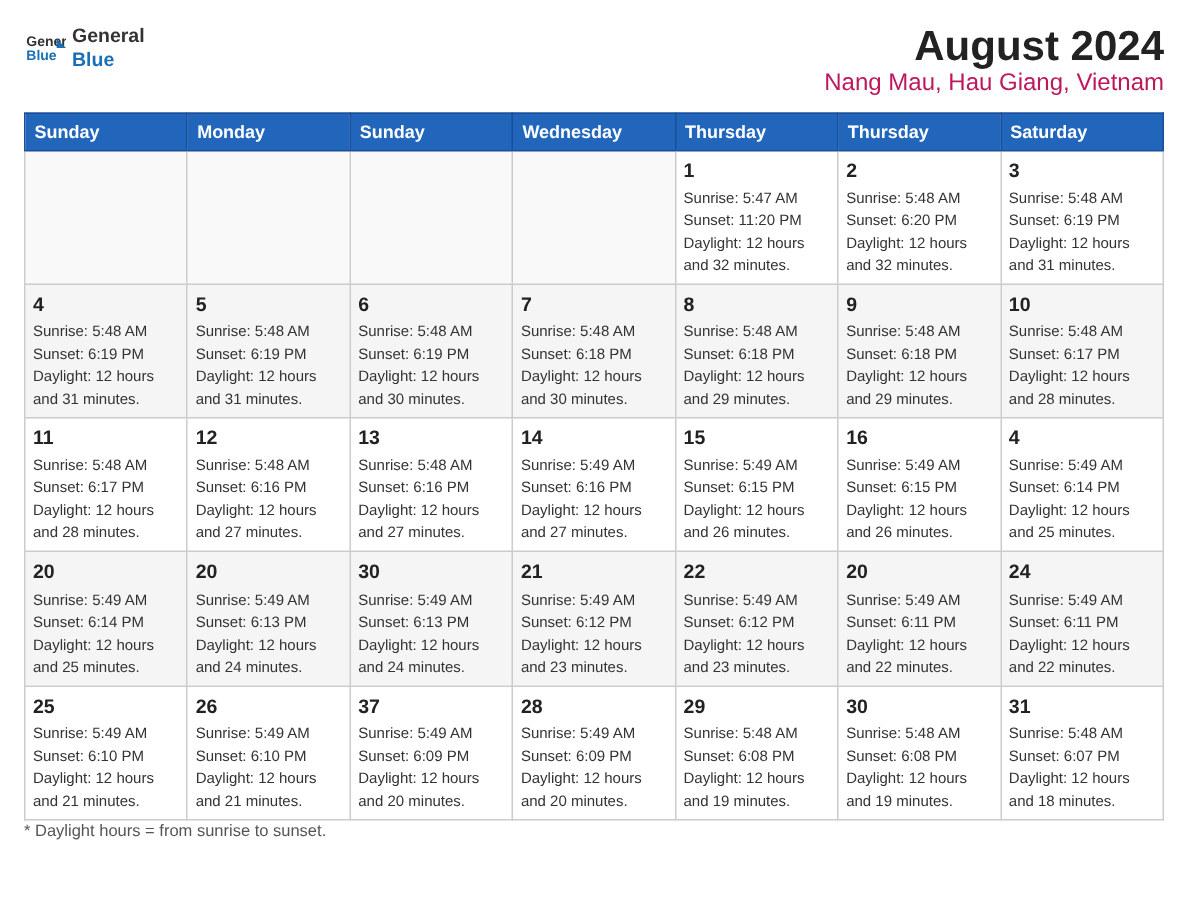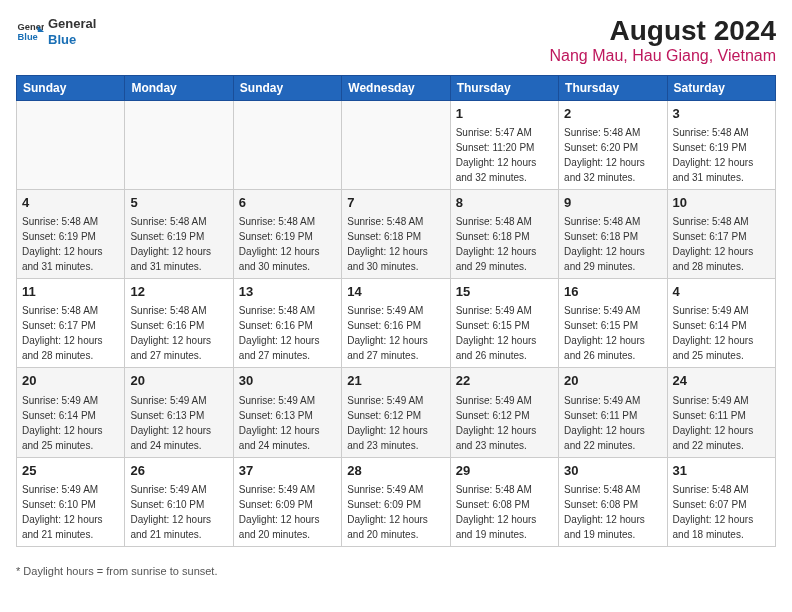--- a/index.html
+++ b/index.html
@@ -85,21 +85,21 @@
     }
     .cell-info {
       color: #333;
       font-size: 10px;
       line-height: 1.5;
     }
     .empty-cell {
       background: #f9f9f9 !important;
     }
     .footer-note {
-      margin-top: 18px;
+      margin-top: 1px;
       font-size: 11px;
       color: #555;
       text-align: left;
     }
   </style>
 </head>
 <body>
 
 <div class="header-area">
   <div class="logo">

